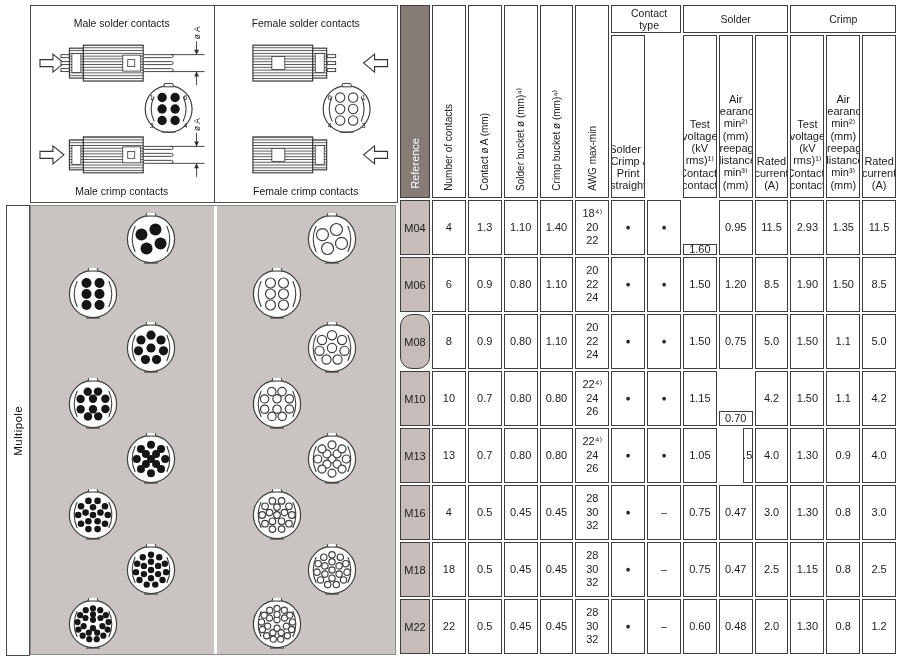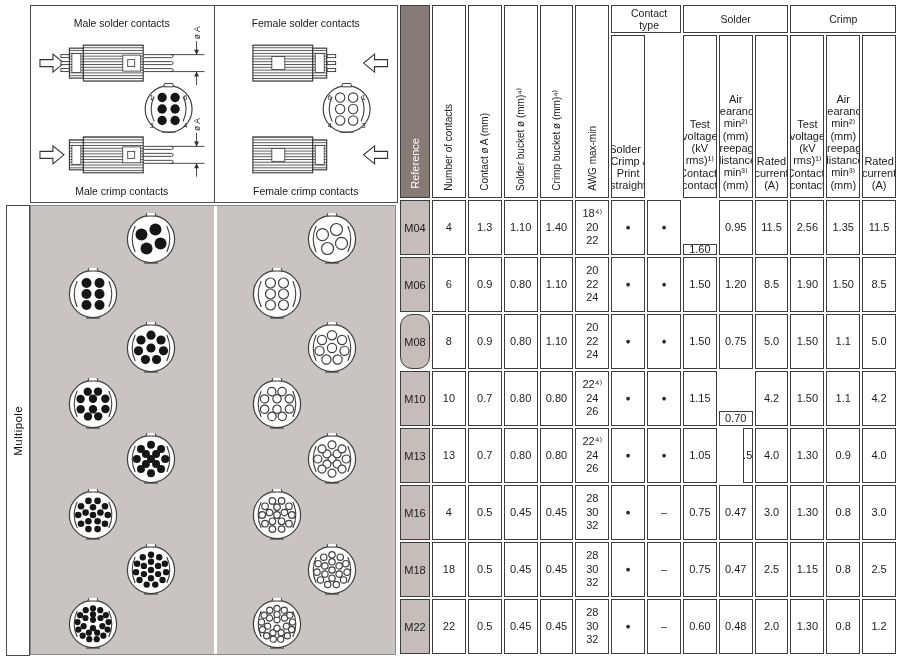--- a/index.html
+++ b/index.html
@@ -531,21 +531,21 @@
       <div class="cell data" style="grid-area: 3 / 4;">1.10</div>
       <div class="cell data" style="grid-area: 3 / 5;">1.40</div>
       <div class="cell data" style="grid-area: 3 / 6;">18⁴⁾
 20
 22</div>
       <div class="cell data dot" style="grid-area: 3 / 7;">●</div>
       <div class="cell data dot" style="grid-area: 3 / 8;">●</div>
       <div class="cell data" style="grid-area: 3 / 9; margin-top: 44px;">1.60</div>
       <div class="cell data" style="grid-area: 3 / 10;">0.95</div>
       <div class="cell data" style="grid-area: 3 / 11;">11.5</div>
-      <div class="cell data" style="grid-area: 3 / 12;">2.56</div>
+      <div class="cell data" style="grid-area: 3 / 12;">2.93</div>
       <div class="cell data" style="grid-area: 3 / 13;">1.35</div>
       <div class="cell data" style="grid-area: 3 / 14;">11.5</div>
       <div class="cell ref" style="grid-area: 4 / 1;">M06</div>
       <div class="cell data" style="grid-area: 4 / 2;">6</div>
       <div class="cell data" style="grid-area: 4 / 3;">0.9</div>
       <div class="cell data" style="grid-area: 4 / 4;">0.80</div>
       <div class="cell data" style="grid-area: 4 / 5;">1.10</div>
       <div class="cell data" style="grid-area: 4 / 6;">20
 22
 24</div>

